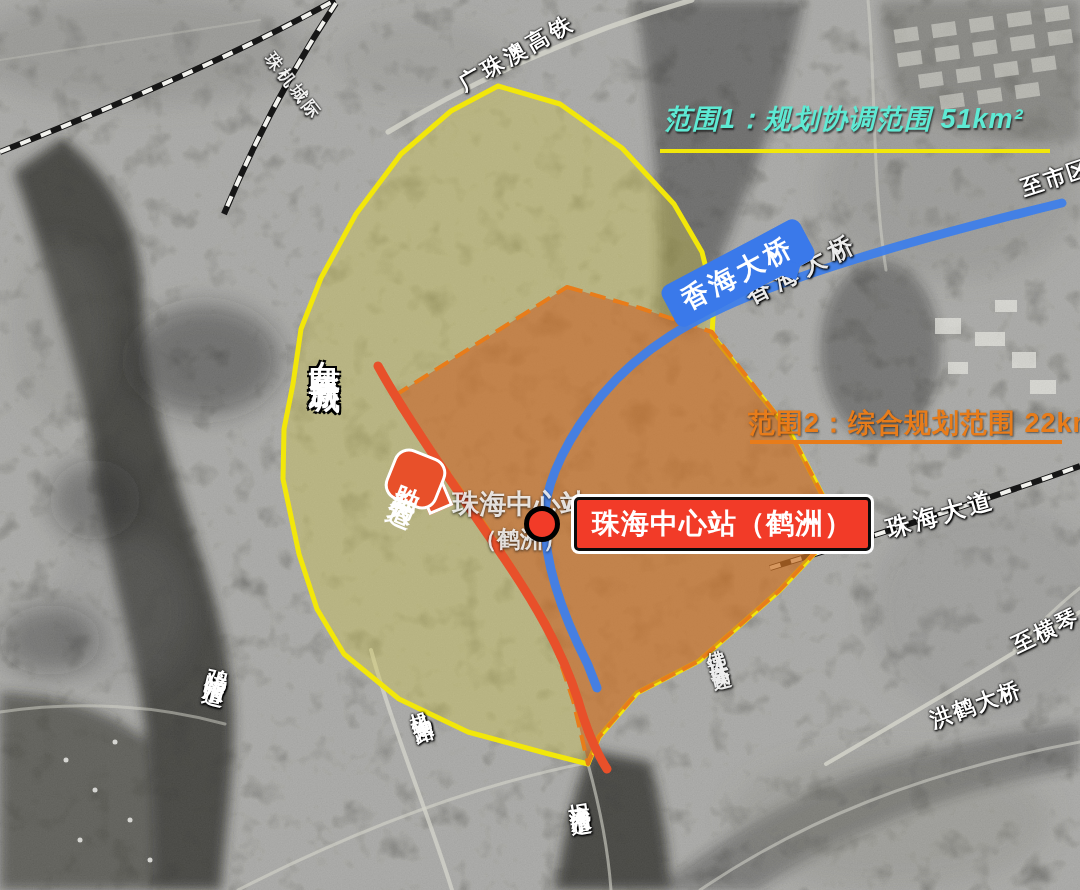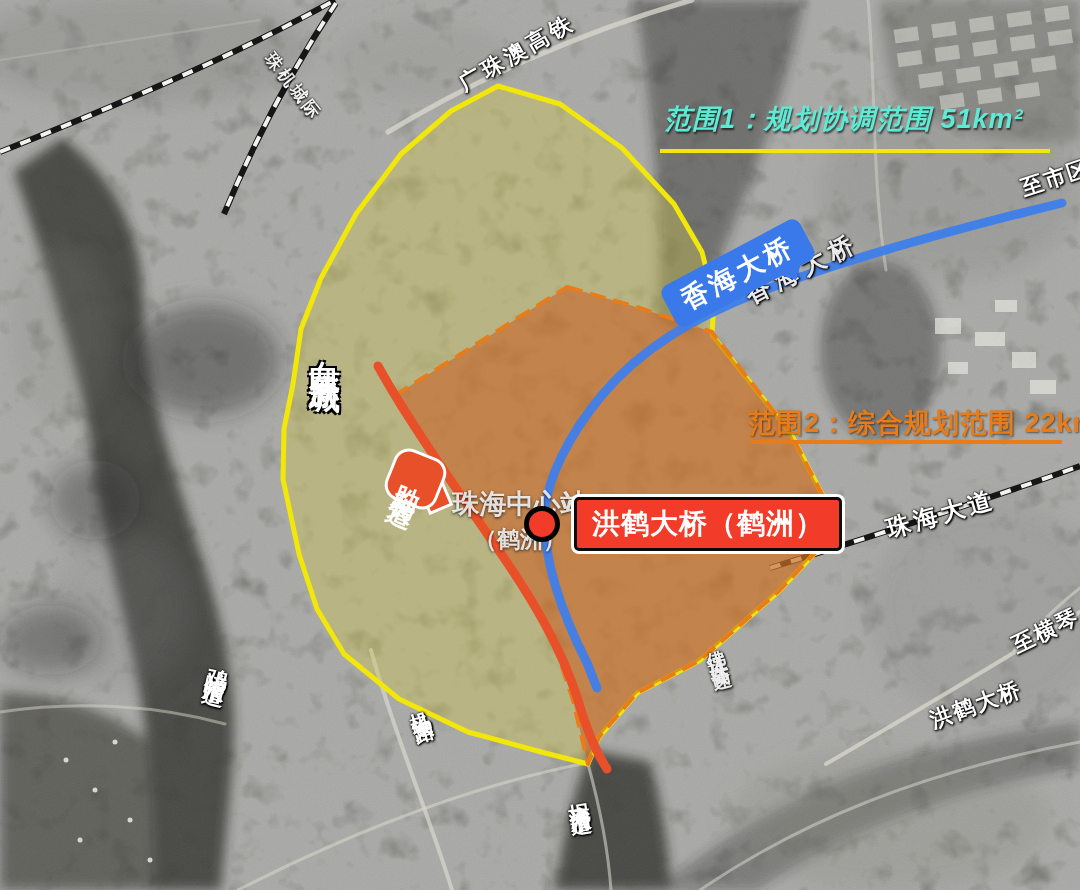--- a/index.html
+++ b/index.html
@@ -209,18 +209,18 @@
     <span>香海大桥</span>
     <span class="tail"></span>
   </div>
 
   <div id="victory-wrap">
     <div id="victory-tail"></div>
     <div id="victory-badge" class="vertical">胜利大道</div>
   </div>
 
   <div id="station-dot"></div>
-  <div class="badge" id="station-badge">洪鹤大桥（鹤洲）</div>
+  <div class="badge" id="station-badge">珠海中心站（鹤洲）</div>
 
   <div class="caption" id="range1-caption">范围1：规划协调范围 51km²</div>
   <div class="caption" id="range2-caption">范围2：综合规划范围 22km²</div>
 
 </div>
 
 </body></html>

